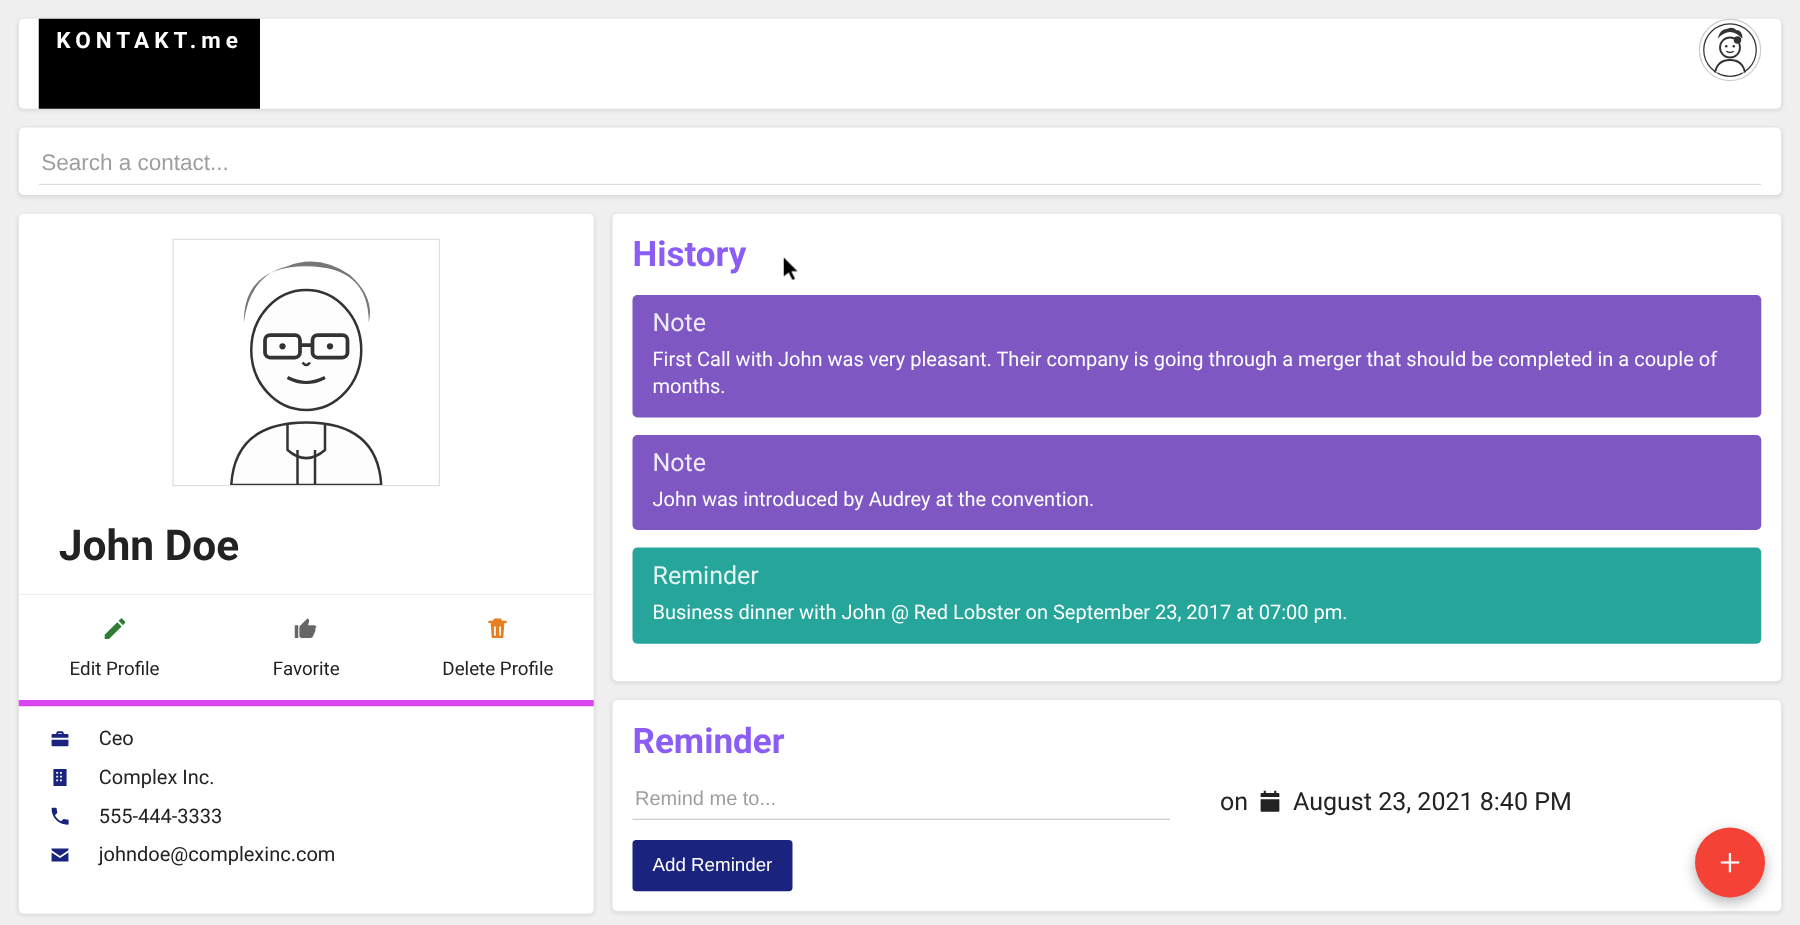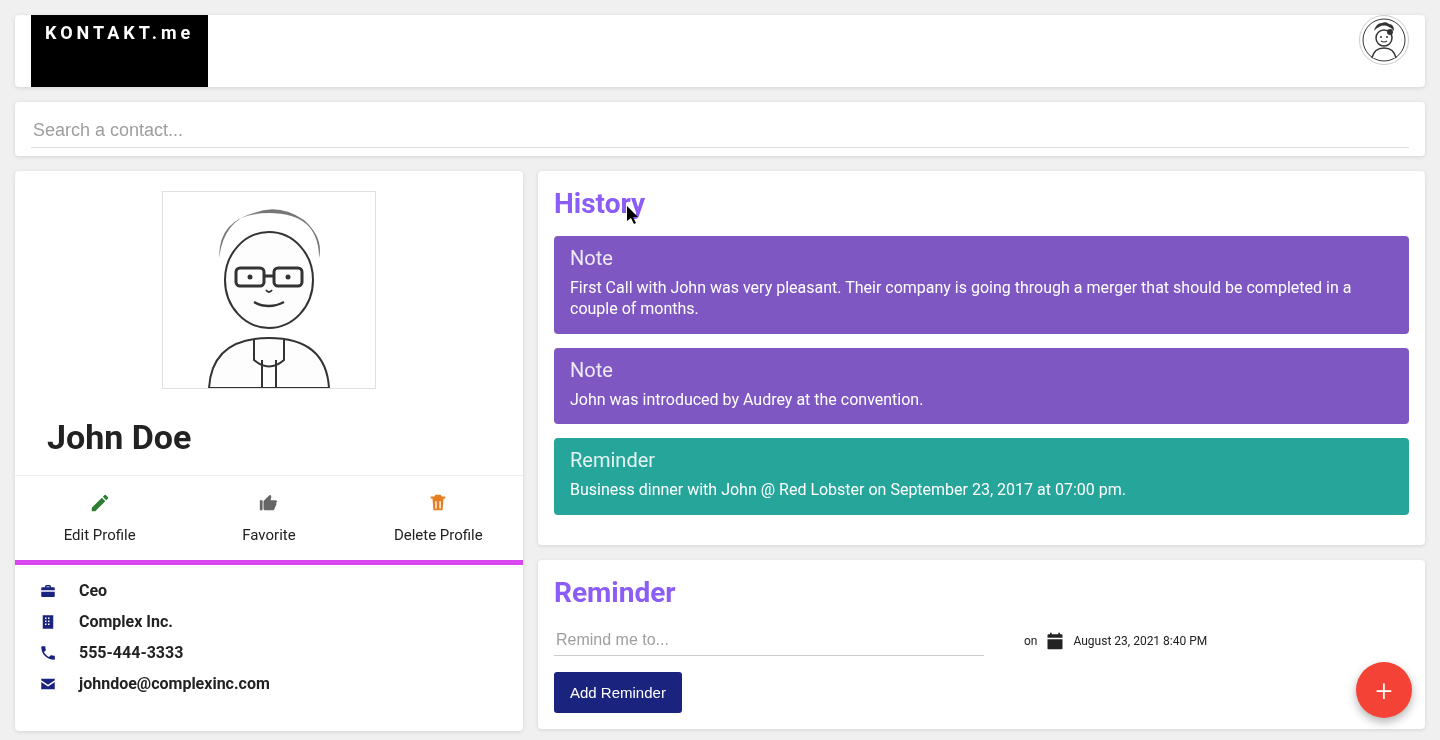--- a/index.html
+++ b/index.html
@@ -65,21 +65,21 @@
   padding: 0 15px 15px 15px;
 }
 .card {
   background: #fff;
   border-radius: 4px;
   box-shadow: 0 1px 4px rgba(0,0,0,.12);
 }
 
 
 .profile-card {
-  width: 508px;
+  width: 460px;
   min-height: 560px;
   padding: 20px 0 0 0;
 }
 .profile-photo-wrap {
   width: 214px; height: 198px;
   border: 1px solid #e0e0e0;
   margin: 0 auto;
   background: #fff;
   display:flex; align-items:flex-end; justify-content:center;
   overflow:hidden;
@@ -102,21 +102,21 @@
   width: 33%;
 }
 .profile-action .ic { font-size: 22px; }
 .ic-edit   { color: #2e7d32; }
 .ic-fav    { color: #666; }
 .ic-delete { color: #e67e22; }
 .profile-action span.lbl { font-size: 15px; color: #222; }
 
 .profile-info {
   padding: 16px 24px;
-  display: flex; flex-direction: column; gap: 12px; font-weight: bold;
+  display: flex; flex-direction: column; gap: 12px;
 }
 .info-row { display:flex; align-items:center; gap: 18px; font-size: 16px; color: #222; }
 .info-row .ic { width: 22px; text-align:center; color:#1a237e; font-size: 17px; }
 
 
 .right-col { flex: 1; display:flex; flex-direction:column; gap: 15px; }
 .panel { padding: 16px; }
 .panel h2 {
   color: #8b5cf6;
   font-size: 28px;
@@ -137,21 +137,21 @@
 
 
 .reminder-row {
   display:flex; align-items:center; gap: 40px; margin-bottom: 16px;
 }
 .reminder-input {
   border:none; border-bottom:1px solid #ccc;
   font-size:16px; padding:6px 2px; width: 430px; background:transparent;
 }
 .reminder-input::placeholder { color:#9e9e9e; }
-.reminder-date-wrap { display:flex; align-items:center; gap:8px; font-size:12px; }
+.reminder-date-wrap { display:flex; align-items:center; gap:8px; font-size:20px; }
 .btn-add {
   background:#1a237e; color:#fff; border:none;
   padding:12px 16px; font-size:15px; border-radius:3px; cursor:pointer;
 }
 
 
 .fab {
   position: fixed; right: 28px; bottom: 22px;
   width: 56px; height: 56px; border-radius: 50%;
   background:#f44336; color:#fff; font-size: 30px; font-weight: 300;

